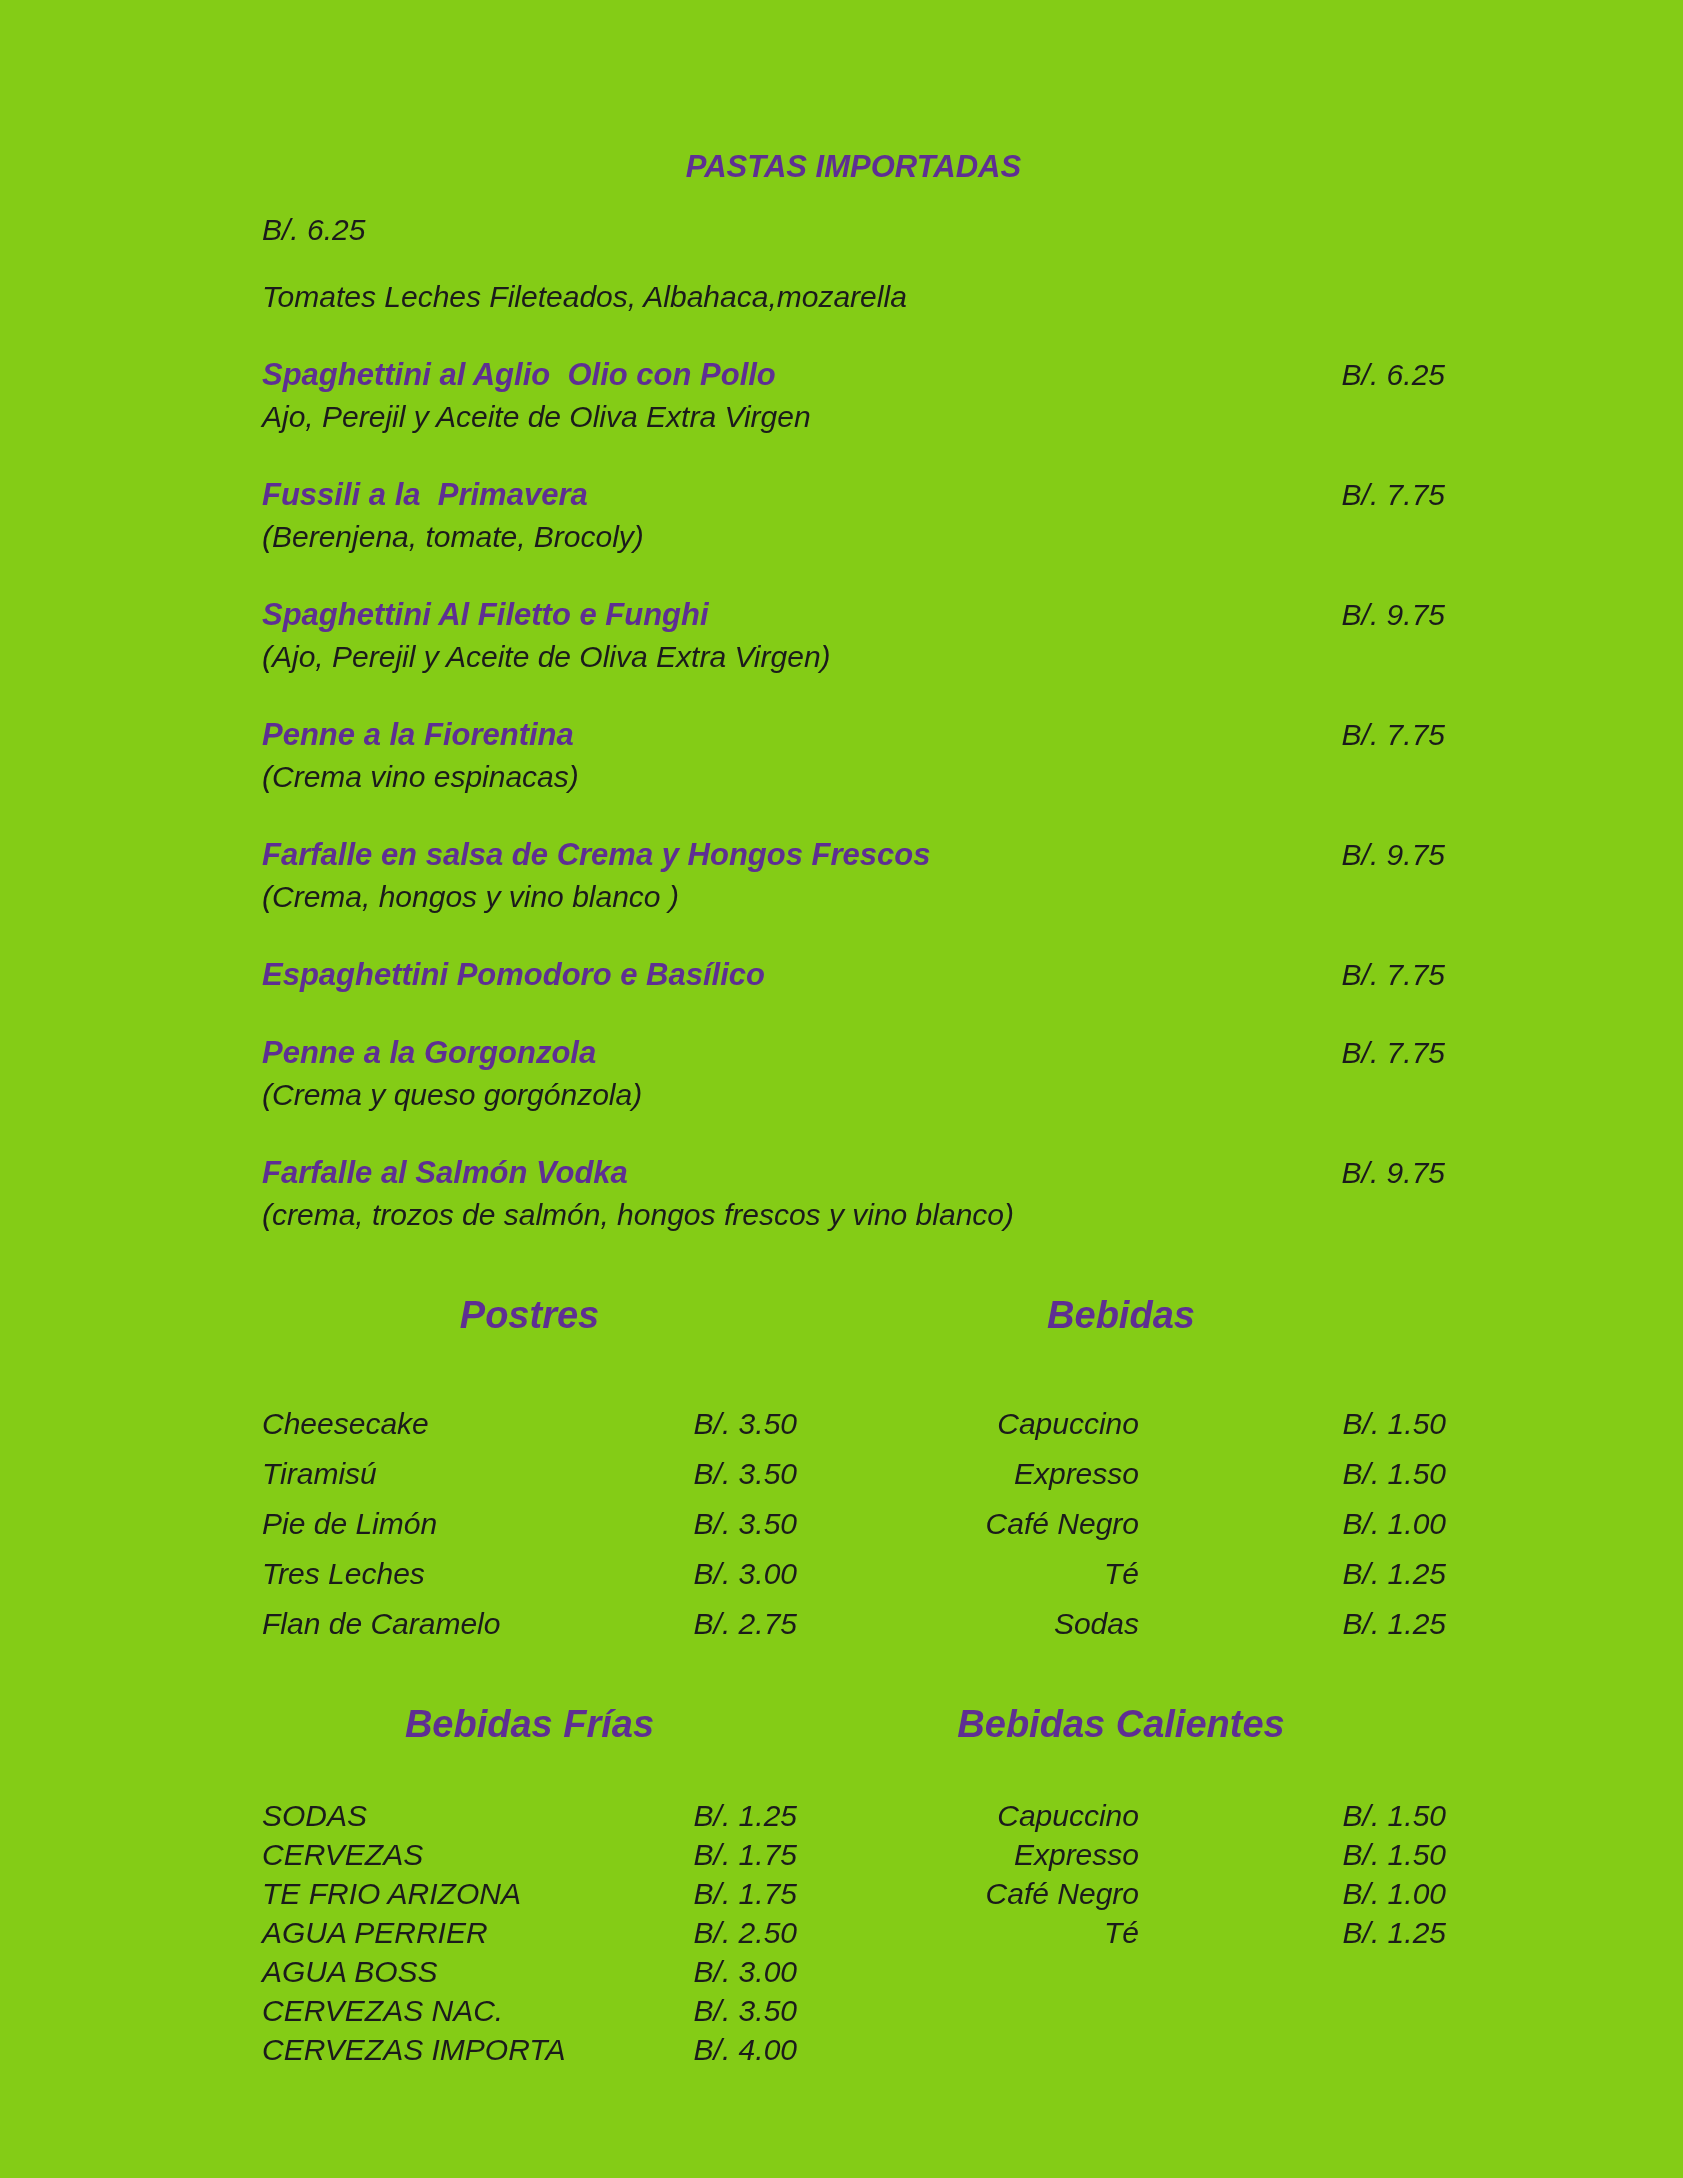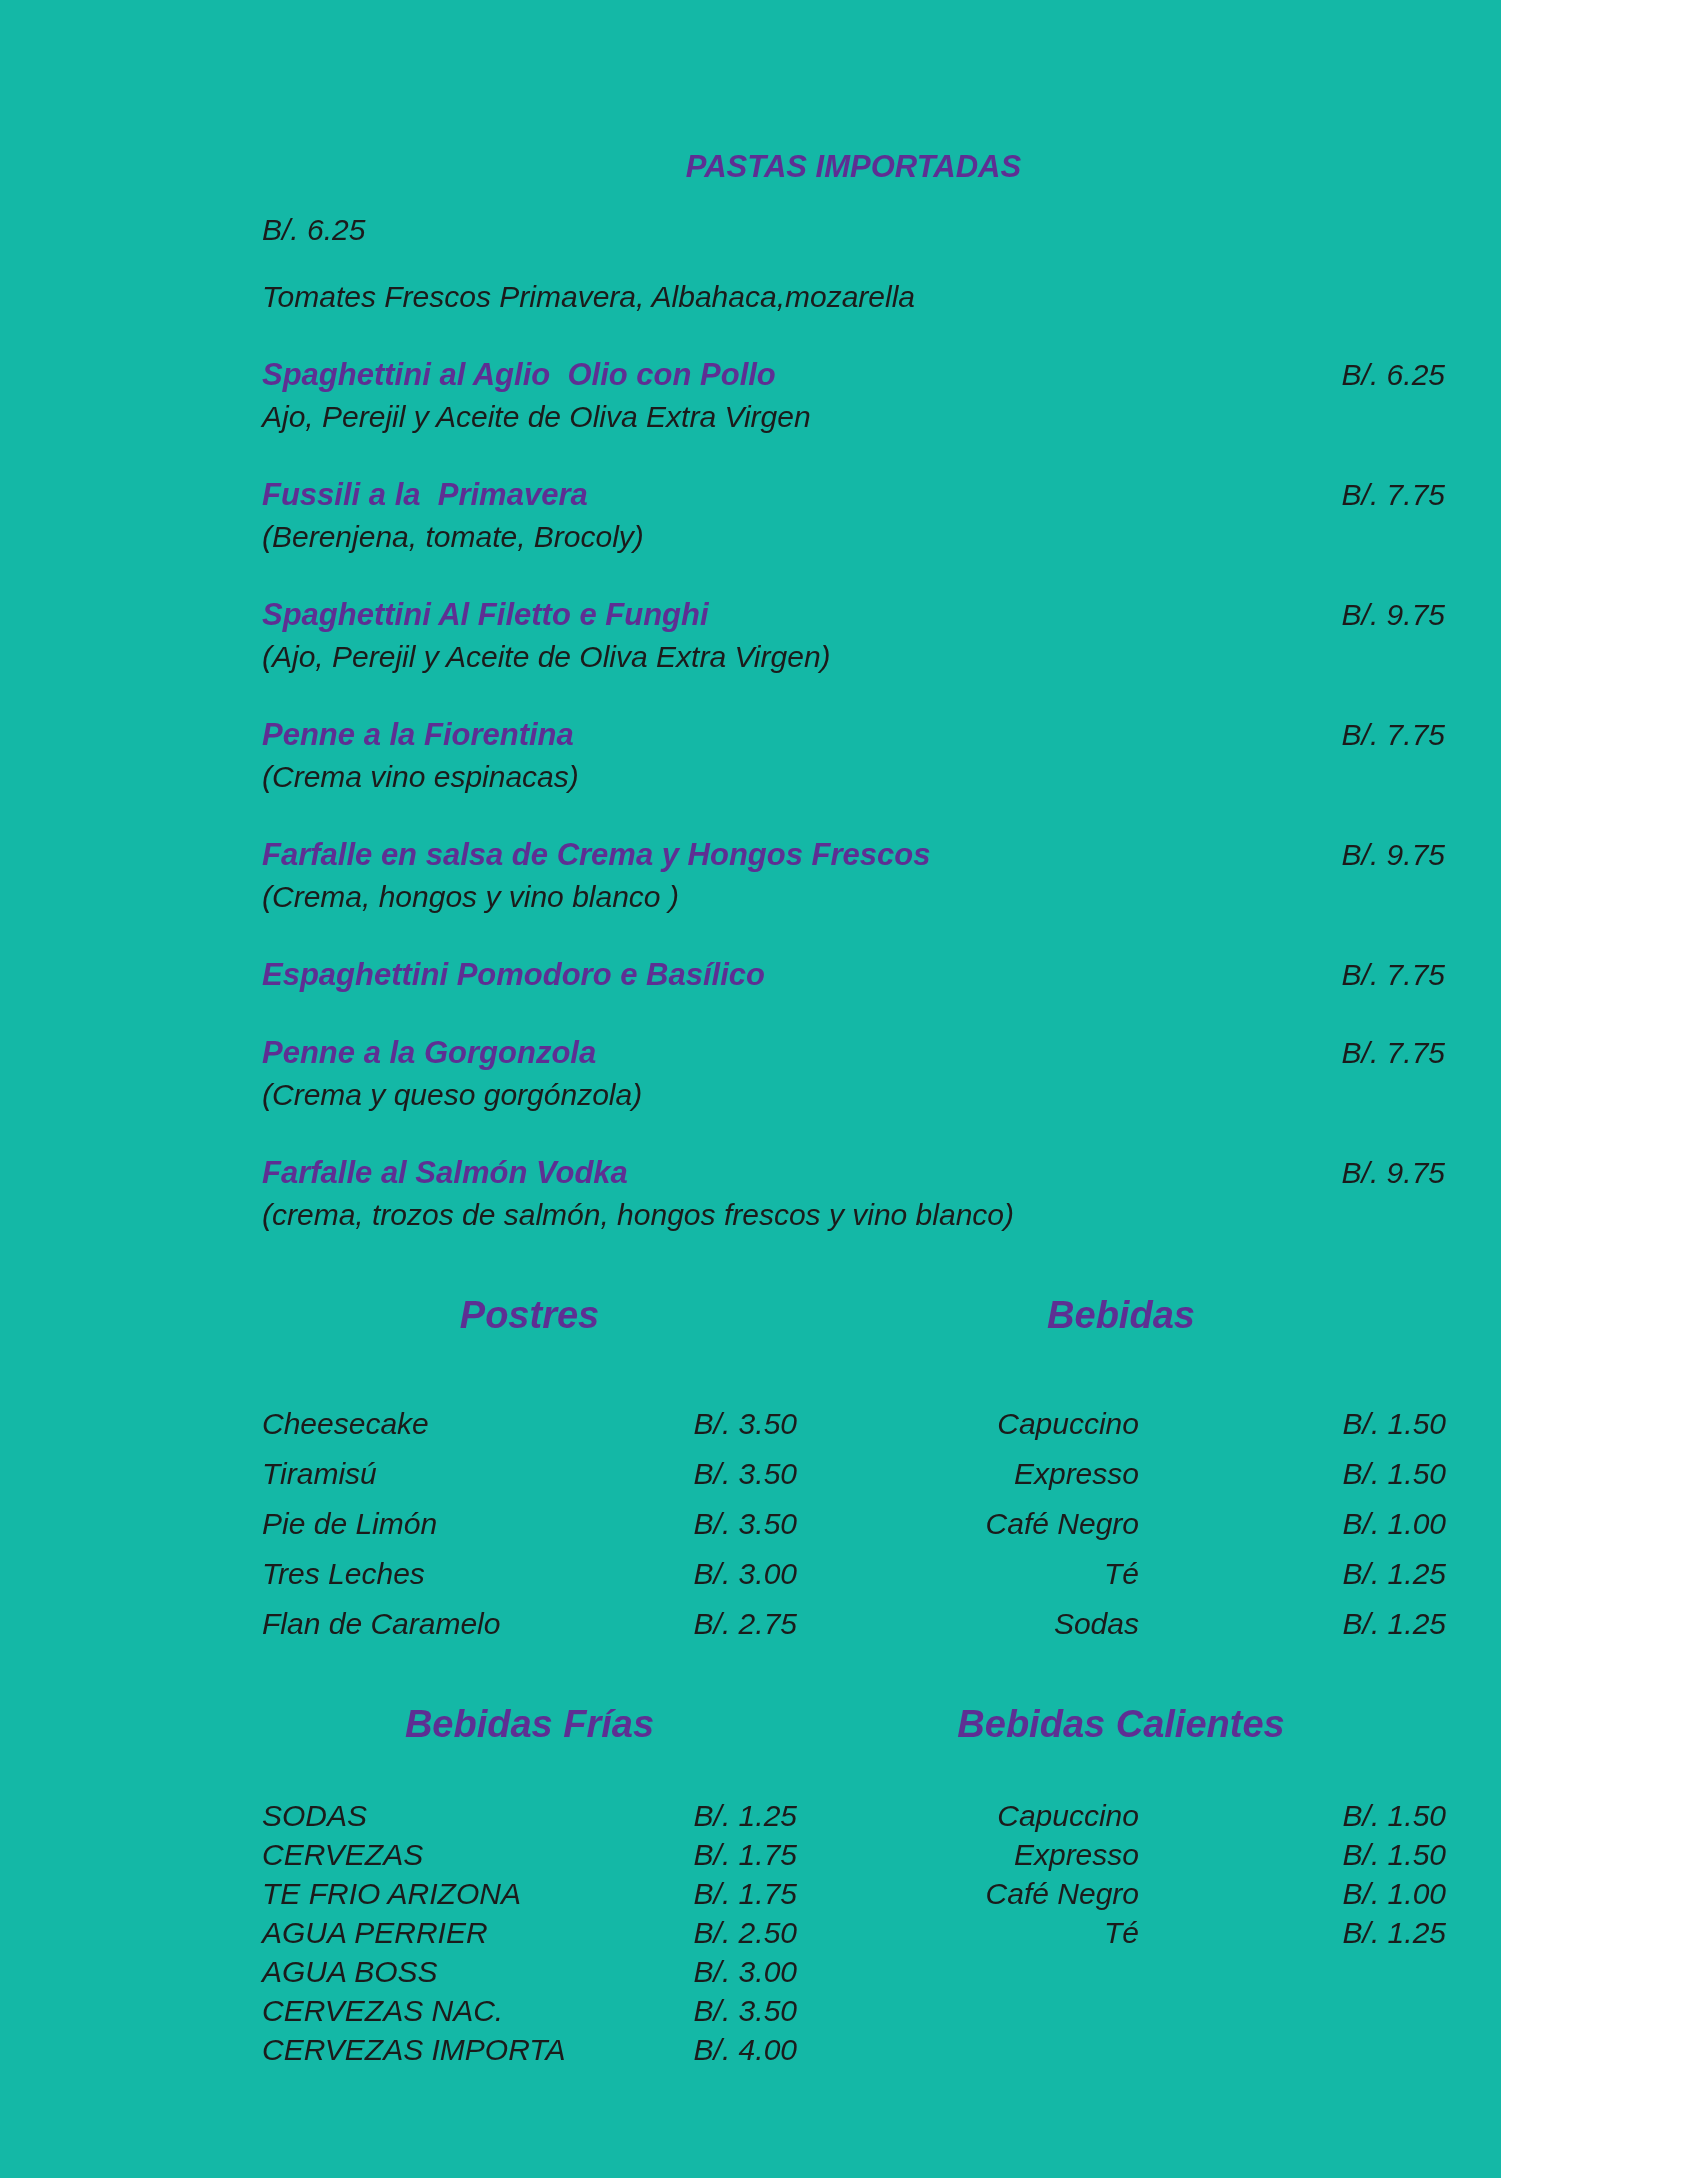--- a/index.html
+++ b/index.html
@@ -1,21 +1,21 @@
 <!DOCTYPE html>
 <html><head>
 <meta charset="utf-8">
 <style>
   html, body { margin: 0; padding: 0; background: #ffffff; }
   .page {
     position: relative;
     box-sizing: border-box;
-    width: 1501px;
+    width: 1683px;
     height: 2178px;
-    background: #14b8a6;
+    background: #84cc16;
     padding: 147px 238px 0 262px;
     font-family: "Liberation Sans", sans-serif;
     font-style: italic;
     color: #1b1b1b;
   }
   .content { width: 1183px; }
 
   .menu-title {
     margin: 0 0 22px 0;
     text-align: center;
@@ -84,21 +84,21 @@
 <div class="page">
   <div class="content">
 
     <h1 class="menu-title">PASTAS IMPORTADAS</h1>
 
     <div id="pasta-list">
   <div class="pasta-item">
     <div class="pasta-head">
       <span class="pasta-price">B/. 6.25</span>
     </div>
-    <div class="pasta-desc desc-gap">Tomates Frescos Primavera, Albahaca,mozarella</div>
+    <div class="pasta-desc desc-gap">Tomates Leches Fileteados, Albahaca,mozarella</div>
   </div>
 
   <div class="pasta-item">
     <div class="pasta-head">
       <span class="pasta-name">Spaghettini al Aglio  Olio con Pollo</span>
       <span class="pasta-price">B/. 6.25</span>
     </div>
     <div class="pasta-desc">Ajo, Perejil y Aceite de Oliva Extra Virgen</div>
   </div>
 

